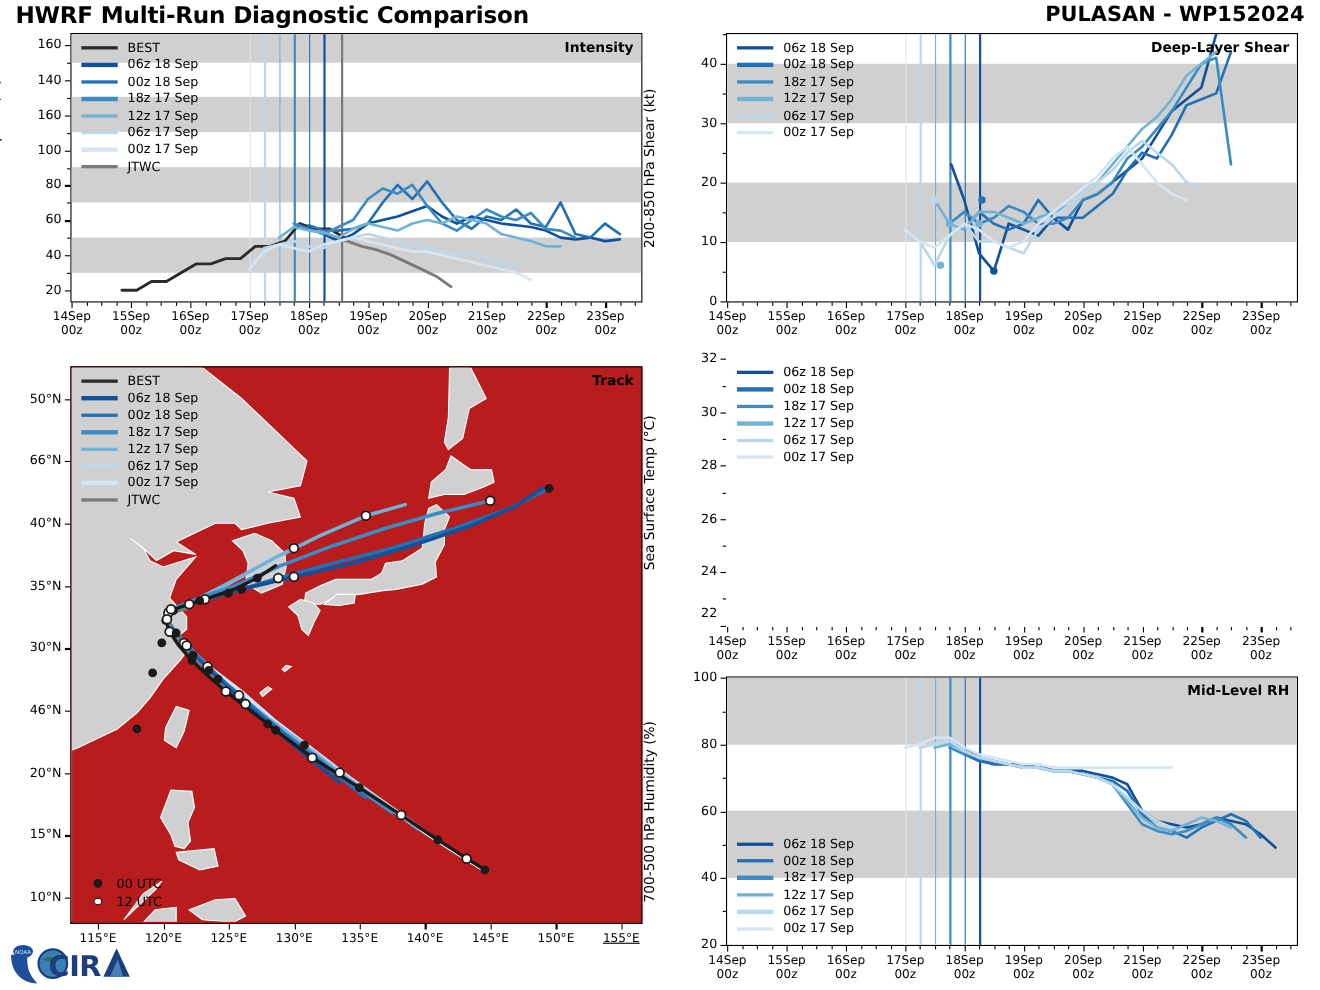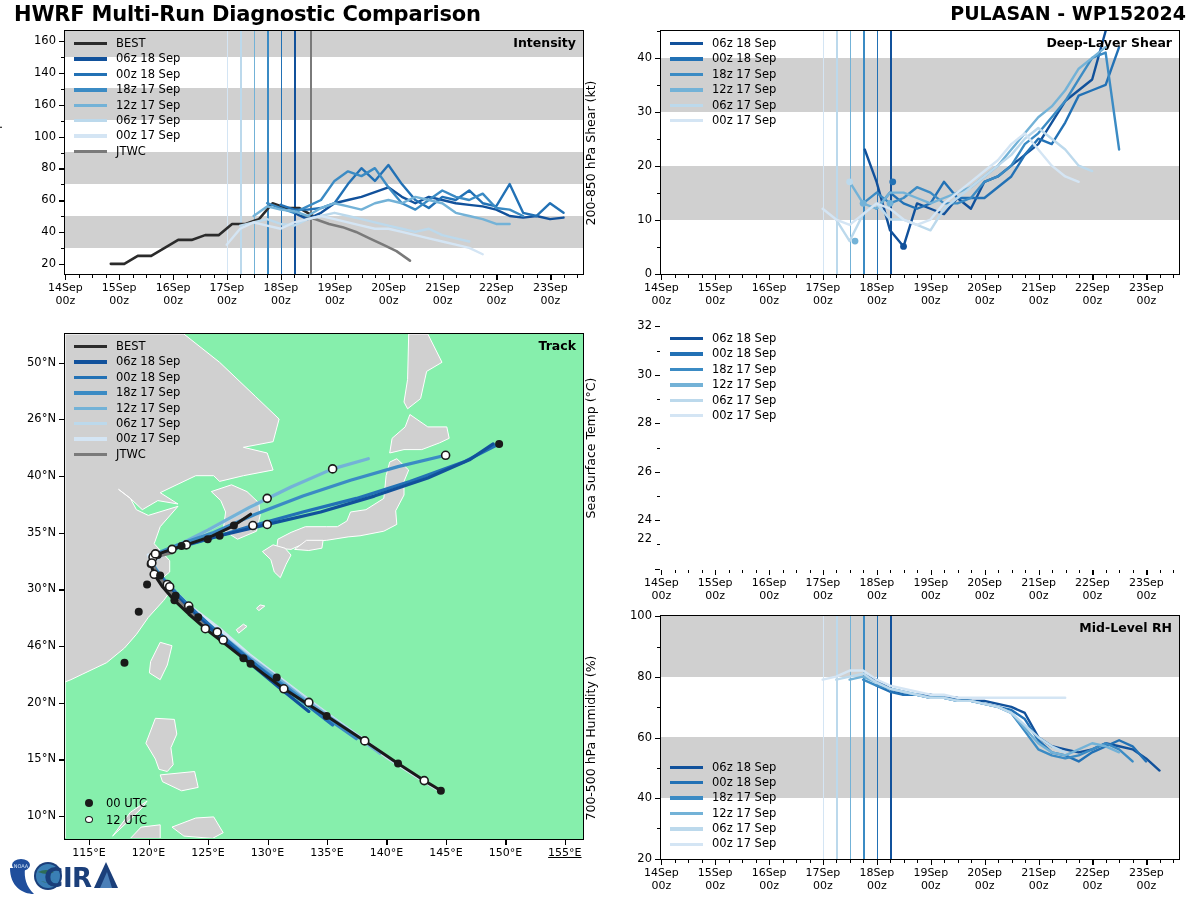--- a/index.html
+++ b/index.html
@@ -324,21 +324,21 @@
           <div class="legend-label">06z 17 Sep</div>
         </div>
         <div class="legend-row">
           <div class="legend-swatch" style="background: rgb(212, 229, 244);"></div>
           <div class="legend-label">00z 17 Sep</div>
         </div>
       </div>
     </div>
     <div class="panel" style="left: 0px; top: 0px; width: 1200px; height: 900px; pointer-events: none;">
       <div class="ytickmark" style="left: 655px; top: 568.7px; width: 5px;"></div>
-      <div class="ytick" style="left: 604px; top: 531px; width: 48px;">22</div>
+      <div class="ytick" style="left: 604px; top: 550px; width: 48px;">22</div>
       <div class="ytickmark" style="left: 655px; top: 520.22px; width: 5px;"></div>
       <div class="ytick" style="left: 604px; top: 512.22px; width: 48px;">24</div>
       <div class="ytickmark" style="left: 655px; top: 471.74px; width: 5px;"></div>
       <div class="ytick" style="left: 604px; top: 463.74px; width: 48px;">26</div>
       <div class="ytickmark" style="left: 655px; top: 423.26px; width: 5px;"></div>
       <div class="ytick" style="left: 604px; top: 415.26px; width: 48px;">28</div>
       <div class="ytickmark" style="left: 655px; top: 374.78px; width: 5px;"></div>
       <div class="ytick" style="left: 604px; top: 366.78px; width: 48px;">30</div>
       <div class="ytickmark" style="left: 655px; top: 326.3px; width: 5px;"></div>
       <div class="ytick" style="left: 604px; top: 318.3px; width: 48px;">32</div>
@@ -529,21 +529,21 @@
           <div class="legend-swatch" style="background: rgb(188, 217, 236);"></div>
           <div class="legend-label">06z 17 Sep</div>
         </div>
         <div class="legend-row">
           <div class="legend-swatch" style="background: rgb(212, 229, 244);"></div>
           <div class="legend-label">00z 17 Sep</div>
         </div>
       </div>
     </div>
     <div class="panel" style="left: 0px; top: 0px; width: 1200px; height: 900px; pointer-events: none;">
-      <div class="plotbox" style="left: 64px; top: 333px; width: 520px; height: 507px; background: #86efac;">
+      <div class="plotbox" style="left: 64px; top: 333px; width: 520px; height: 507px; background: #b91c1c;">
         <svg width="517.4" height="504.4" style="position: absolute; left: 0px; top: 0px;">
           <path d="M0.0 504.4 L0.0 0.0 L118.9 0.0 L154.6 28.3 L190.3 62.3 L214.1 85.0 L208.1 107.7 L178.4 113.3 L202.2 119.0 L208.1 136.0 L178.4 141.7 L154.6 147.4 L148.7 141.7 L130.8 141.7 L107.0 153.0 L95.2 158.7 L113.0 170.0 L92.8 166.6 L77.3 175.7 L65.4 164.4 L53.5 155.3 L65.4 164.4 L71.4 175.7 L83.3 181.4 L113.0 172.3 L95.2 192.7 L89.2 209.7 L104.7 226.7 L104.7 238.0 L95.2 246.0 L107.0 255.0 L98.7 266.4 L83.3 283.4 L71.4 300.4 L59.5 314.0 L41.6 328.7 L17.8 340.0 L5.9 345.7 L0.0 348.0 Z" fill="#d0d0d0" stroke="#ffffff" stroke-width="1"></path>
           <path d="M146.3 157.6 L155.8 166.6 L160.6 178.0 L158.2 196.1 L172.5 205.2 L191.5 197.2 L195.1 181.4 L193.9 168.9 L182.0 157.6 L166.5 150.8 L146.3 157.6 Z" fill="#d0d0d0" stroke="#ffffff" stroke-width="1"></path>
           <path d="M211.7 214.2 L226.0 215.4 L243.8 207.4 L261.7 206.3 L283.1 202.9 L295.0 201.8 L318.8 197.2 L331.8 190.4 L330.7 176.8 L339.0 161.0 L339.0 147.4 L343.7 136.0 L331.8 124.7 L324.7 128.1 L321.1 141.7 L320.0 153.0 L318.8 164.4 L300.9 175.7 L285.5 178.0 L281.9 187.0 L272.4 192.7 L261.7 192.7 L240.3 192.7 L226.0 198.4 L212.9 205.2 L211.7 214.2 Z" fill="#d0d0d0" stroke="#ffffff" stroke-width="1"></path>
           <path d="M324.7 119.0 L339.0 115.6 L356.8 115.6 L374.7 108.8 L384.2 104.3 L381.8 92.9 L362.8 92.9 L344.9 80.5 L340.2 92.9 L327.1 104.3 L324.7 119.0 Z" fill="#d0d0d0" stroke="#ffffff" stroke-width="1"></path>
           <path d="M197.4 217.6 L205.8 225.6 L209.3 238.0 L215.3 243.7 L221.2 230.1 L226.0 221.0 L220.0 214.2 L208.1 210.8 L197.4 217.6 Z" fill="#d0d0d0" stroke="#ffffff" stroke-width="1"></path>
           <path d="M229.6 215.4 L243.8 216.5 L256.9 214.2 L258.1 206.3 L241.5 206.3 L229.6 215.4 Z" fill="#d0d0d0" stroke="#ffffff" stroke-width="1"></path>
           <path d="M84.4 338.9 L95.2 345.7 L102.3 331.0 L107.0 311.7 L95.2 308.3 L85.6 327.6 L84.4 338.9 Z" fill="#d0d0d0" stroke="#ffffff" stroke-width="1"></path>
           <path d="M80.9 409.2 L90.4 384.3 L109.4 385.4 L111.8 400.1 L105.9 413.7 L108.2 430.7 L102.3 437.5 L94.0 435.3 L90.4 425.1 L80.9 409.2 Z" fill="#d0d0d0" stroke="#ffffff" stroke-width="1"></path>
           <path d="M95.2 440.9 L129.6 437.5 L133.2 453.4 L116.6 456.8 L97.5 447.7 L95.2 440.9 Z" fill="#d0d0d0" stroke="#ffffff" stroke-width="1"></path>
@@ -678,21 +678,21 @@
       <div class="ytick" style="left: 8px; top: 694.682px; width: 48px;">20°N</div>
       <div class="ytickmark" style="left: 59px; top: 646.008px; width: 5px;"></div>
       <div class="ytick" style="left: 8px; top: 638.008px; width: 48px;">46°N</div>
       <div class="ytickmark" style="left: 59px; top: 589.334px; width: 5px;"></div>
       <div class="ytick" style="left: 8px; top: 581.334px; width: 48px;">30°N</div>
       <div class="ytickmark" style="left: 59px; top: 532.66px; width: 5px;"></div>
       <div class="ytick" style="left: 8px; top: 524.66px; width: 48px;">35°N</div>
       <div class="ytickmark" style="left: 59px; top: 475.985px; width: 5px;"></div>
       <div class="ytick" style="left: 8px; top: 467.985px; width: 48px;">40°N</div>
       <div class="ytickmark" style="left: 59px; top: 419.311px; width: 5px;"></div>
-      <div class="ytick" style="left: 8px; top: 411.311px; width: 48px;">26°N</div>
+      <div class="ytick" style="left: 8px; top: 411.311px; width: 48px;">66°N</div>
       <div class="ytickmark" style="left: 59px; top: 362.637px; width: 5px;"></div>
       <div class="ytick" style="left: 8px; top: 354.637px; width: 48px;">50°N</div>
     </div>
   </div>
 
 <div class="cira">
   <svg width="116" height="40" viewBox="0 0 116 40">
     <path d="M2 12 C2 30, 14 38, 26 38 C18 30, 16 22, 17 12 Z" fill="#1f4e9c"></path>
     <ellipse cx="13" cy="9" rx="9" ry="6" fill="#1f4e9c"></ellipse>
     <text x="13" y="11.5" font-family="DejaVu Sans, sans-serif" font-size="5" fill="#cfe2f5" text-anchor="middle">NOAA</text>

